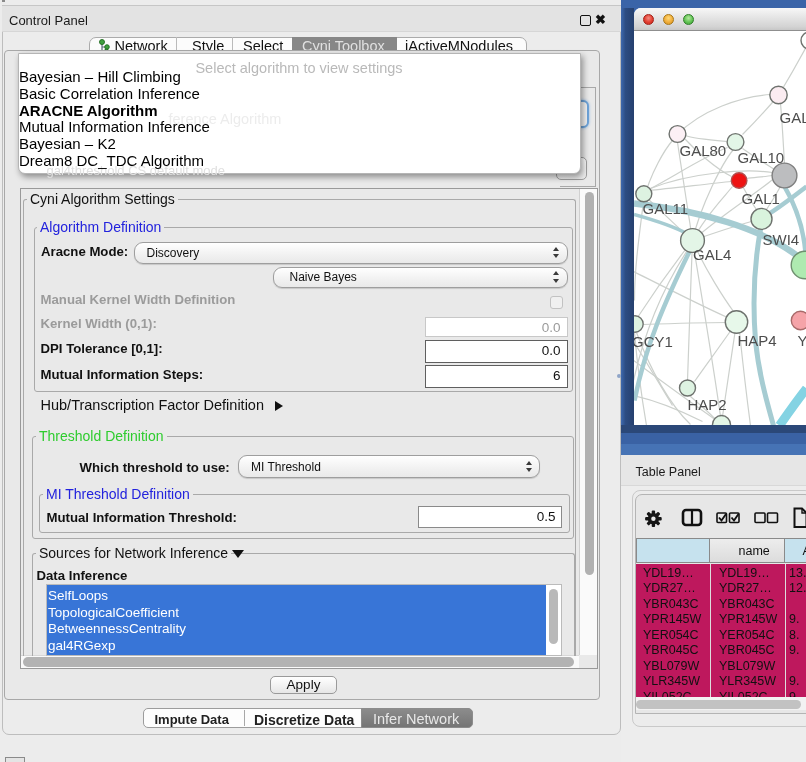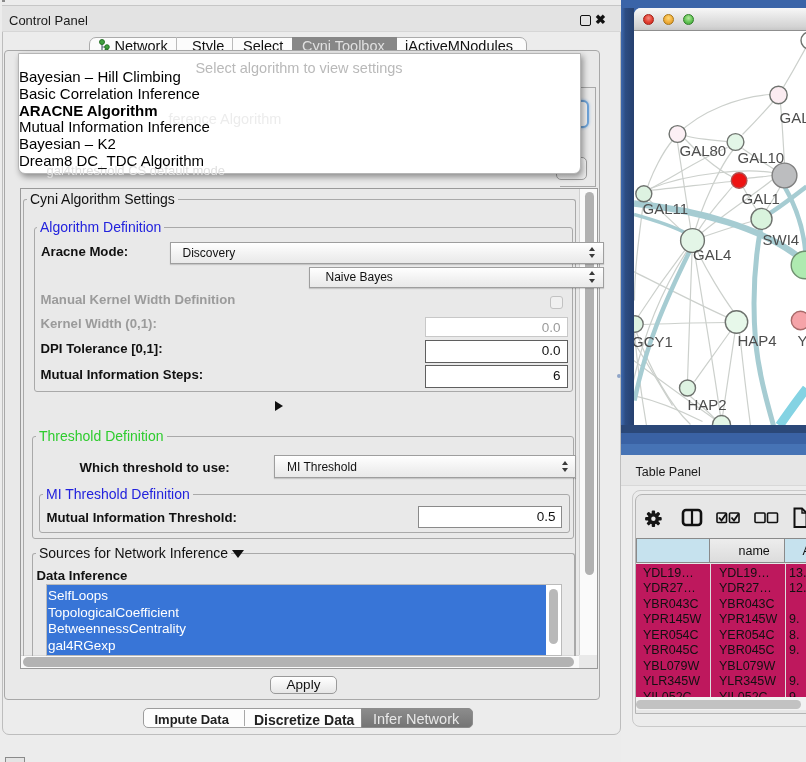--- a/index.html
+++ b/index.html
@@ -3,23 +3,23 @@
 <meta charset="utf-8">
 <style>
   html,body{margin:0;padding:0;}
   body{width:806px;height:762px;overflow:hidden;background:#ececec;
        font-family:"Liberation Sans",sans-serif;-webkit-font-smoothing:antialiased;}
   .abs{position:absolute;}
   #root{position:relative;width:806px;height:762px;}
   .grp{position:absolute;border:1px solid #a9a9a9;border-radius:3px;}
   .grptitle{position:absolute;background:#e9e9e9;padding:0 3px;font-size:14px;line-height:13px;white-space:nowrap;}
   .lbl{position:absolute;font-size:13.2px;font-weight:bold;color:#111;white-space:nowrap;}
-  .combo{position:absolute;border:1px solid #9e9e9e;border-radius:0;
+  .combo{position:absolute;border:1px solid #9e9e9e;border-radius:9px;
          background:linear-gradient(#ffffff,#f1f1f1 60%,#e9e9e9);
-         box-shadow:0 1px 1px rgba(0,0,0,0.15);margin-left:36px;}
+         box-shadow:0 1px 1px rgba(0,0,0,0.15);}
   .combo .ct{position:absolute;left:12px;top:50%;transform:translateY(-50%);font-size:12px;color:#111;white-space:nowrap;}
   .stepper{position:absolute;right:5px;top:0;height:100%;width:10px;}
   .stepper:before{content:"";position:absolute;left:1.5px;top:calc(50% - 5.8px);
      border-left:3.5px solid transparent;border-right:3.5px solid transparent;border-bottom:4.5px solid #3a3a3a;}
   .stepper:after{content:"";position:absolute;left:1.5px;top:calc(50% + 1.5px);
      border-left:3.5px solid transparent;border-right:3.5px solid transparent;border-top:4.5px solid #3a3a3a;}
   .tfield{position:absolute;background:#fff;font-size:13.5px;color:#111;text-align:right;}
 </style>
 </head>
 <body>
@@ -80,20 +80,21 @@
     </div>
   <div class="lbl" style="left:40.5px;top:292px;color:#9b9b9b;">Manual Kernel Width Definition</div>
   <div class="abs" style="left:550px;top:296px;width:13px;height:13px;background:#f0f0f0;border:1px solid #c2c2c2;border-radius:3px;box-sizing:border-box;"></div>
   <div class="lbl" style="left:40.5px;top:316px;color:#9b9b9b;">Kernel Width (0,1):</div>
   <div class="tfield" style="left:424.5px;top:317px;width:143px;height:20px;border:1px solid #c8c8c8;color:#9b9b9b;line-height:20px;padding-right:6px;box-sizing:border-box;">0.0</div>
   <div class="lbl" style="left:40.5px;top:341px;">DPI Tolerance [0,1]:</div>
   <div class="tfield" style="left:424.5px;top:340px;width:143px;height:23px;border:1.5px solid #5f5f5f;line-height:20px;padding-right:6px;box-sizing:border-box;">0.0</div>
   <div class="lbl" style="left:40.5px;top:366.5px;">Mutual Information Steps:</div>
   <div class="tfield" style="left:424.5px;top:365px;width:143px;height:23px;border:1.5px solid #5f5f5f;line-height:20px;padding-right:6px;box-sizing:border-box;">6</div>
 
+  <div class="abs" style="left:40.5px;top:396.5px;font-size:14.5px;color:#111;">Hub/Transcription Factor Definition</div>
   <div class="abs" style="left:275px;top:400.5px;width:0;height:0;border-top:5.5px solid transparent;border-bottom:5.5px solid transparent;border-left:8px solid #111;"></div>
 
   <div class="grp" style="left:32px;top:436px;width:540px;height:101px;"></div>
   <div class="grptitle" style="left:36px;top:429.5px;color:#2ecc2e;">Threshold Definition</div>
   <div class="lbl" style="left:79.5px;top:459.5px;">Which threshold to use:</div>
   <div class="combo" style="left:238px;top:455px;width:300px;height:21px;">
       <span class="ct">MI Threshold</span>
       <span class="stepper"></span>
     </div>
 

